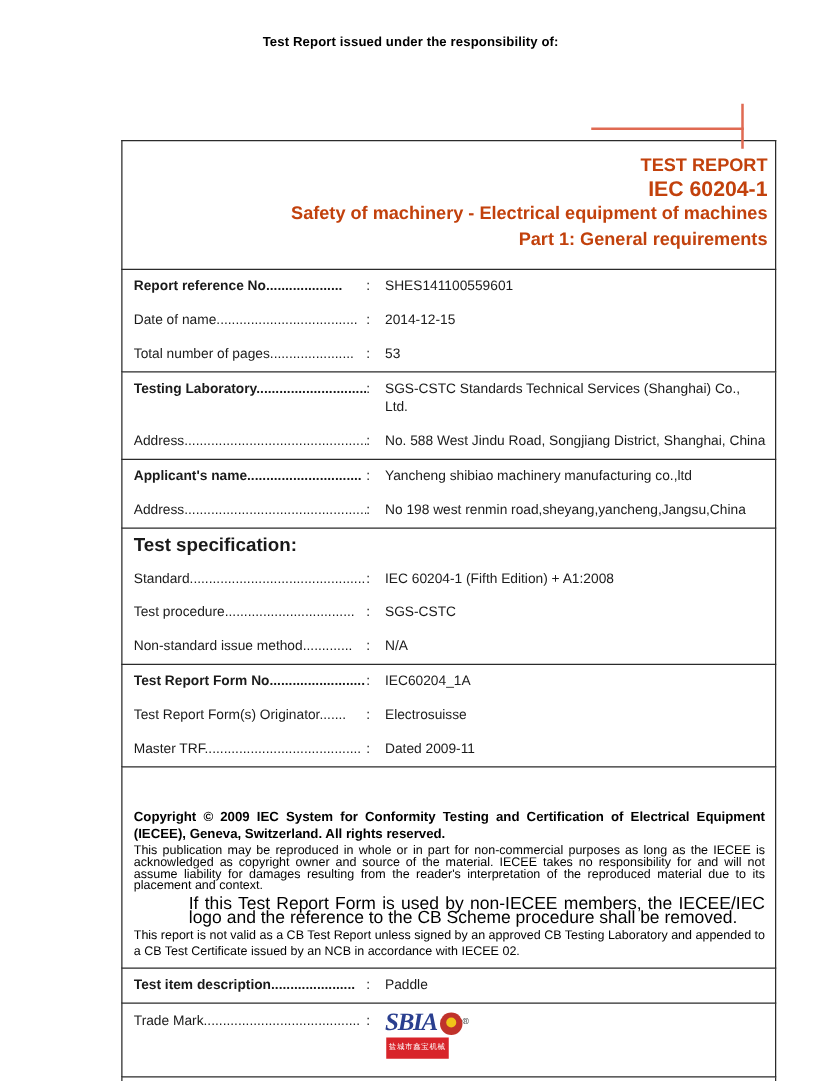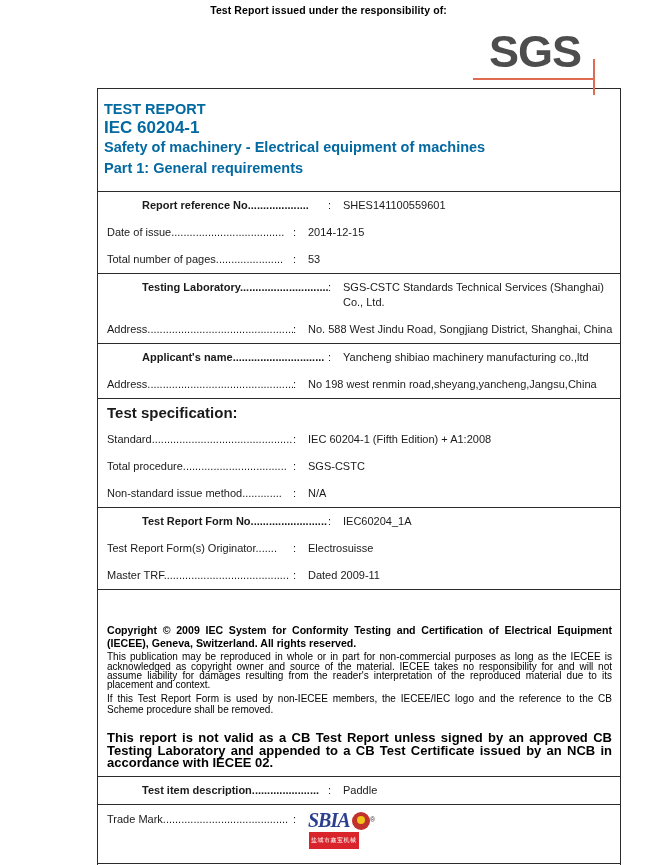--- a/index.html
+++ b/index.html
@@ -28,21 +28,21 @@
     width: 605px;
     height: 865px;
   }
 
   
   .header-line {
     text-align: center;
     font-size: 10.5px;
     font-weight: bold;
     color: #000;
-    padding-top: 4px;
+    padding-top: 28px;
     letter-spacing: 0.1px;
   }
 
   
   .logo-block {
     position: relative;
     height: 72px;
   }
   .sgs-logo {
     position: absolute;
@@ -80,23 +80,23 @@
     table-layout: fixed;
   }
   table.doc td {
     border: 1px solid #2b2b2b;
     padding: 0;
     vertical-align: top;
   }
 
   
   .title-block {
-    text-align: left;
+    text-align: right;
     padding: 11px 6px 12px 6px;
-    color: #0369a1;
+    color: #c2410c;
   }
   .title-l1 {
     font-size: 14.5px;
     font-weight: bold;
     line-height: 19px;
   }
   .title-l2 {
     font-size: 17px;
     font-weight: bold;
     line-height: 18px;
@@ -117,21 +117,20 @@
     padding: 6px 7px 6px 9px;
   }
   .f-label {
     width: 186px;
     flex: 0 0 186px;
     white-space: nowrap;
     overflow: hidden;
   }
   .f-label.bold {
     font-weight: bold;
-    margin-left: 35px;
   }
   .f-colon {
     width: 9px;
     flex: 0 0 9px;
     text-align: left;
   }
   .f-value {
     flex: 1 1 auto;
     padding-left: 6px;
   }
@@ -155,31 +154,32 @@
     text-align: justify;
     margin-top: 29px;
   }
   .cp-small {
     font-size: 10px;
     line-height: 9.4px;
     text-align: justify;
     margin-top: 3px;
   }
   .cp-mid {
-    font-size: 10px;
+    font-size: 14px;
     line-height: 11.6px;
     text-align: justify;
     margin-top: 3px;
+    margin-left: 44px;
   }
   .cp-bold2 {
-    font-size: 13px;
-    font-weight: bold;
+    font-size: 10px;
+    font-weight: normal;
     line-height: 12.6px;
     text-align: justify;
-    margin-top: 16px;
+    margin-top: 3px;
   }
 
   
   .tm-row {
     display: flex;
     align-items: flex-start;
     font-size: 11px;
     color: #1a1a1a;
     line-height: 15px;
     padding: 7px 7px 7px 9px;
@@ -248,21 +248,20 @@
 </style>
 </head>
 <body>
 
 <div class="page">
   <div class="page-inner">
 
     <div class="header-line">Test Report issued under the responsibility of:</div>
 
     <div class="logo-block">
-      <div class="sgs-logo">SGS</div>
       <div class="sgs-underline"></div>
       <div class="sgs-tick"></div>
     </div>
 
     <table class="doc">
       <colgroup>
           <col style="width:523px">
         </colgroup>
       <tbody>
         <tr>
@@ -277,21 +276,21 @@
         </tr>
 
         <tr>
           <td>
             <div class="row-field">
               <span class="f-label bold"><span>Report reference No.</span><span>...................</span></span>
               <span class="f-colon">:</span>
               <span class="f-value">SHES141100559601</span>
             </div>
             <div class="row-field">
-              <span class="f-label"><span>Date of issue</span><span>.....................................</span></span>
+              <span class="f-label"><span>Date of name</span><span>.....................................</span></span>
               <span class="f-colon">:</span>
               <span class="f-value">2014-12-15</span>
             </div>
             <div class="row-field">
               <span class="f-label"><span>Total number of pages</span><span>......................</span></span>
               <span class="f-colon">:</span>
               <span class="f-value">53</span>
             </div>
           </td>
         </tr>
@@ -328,21 +327,21 @@
 
         <tr>
           <td>
             <div class="section-head">Test specification:</div>
             <div class="row-field">
               <span class="f-label"><span>Standard</span><span>..............................................</span></span>
               <span class="f-colon">:</span>
               <span class="f-value">IEC 60204-1 (Fifth Edition) + A1:2008</span>
             </div>
             <div class="row-field">
-              <span class="f-label"><span>Total procedure</span><span>..................................</span></span>
+              <span class="f-label"><span>Test procedure</span><span>..................................</span></span>
               <span class="f-colon">:</span>
               <span class="f-value">SGS-CSTC</span>
             </div>
             <div class="row-field">
               <span class="f-label"><span>Non-standard issue method</span><span>.............</span></span>
               <span class="f-colon">:</span>
               <span class="f-value">N/A</span>
             </div>
           </td>
         </tr>

